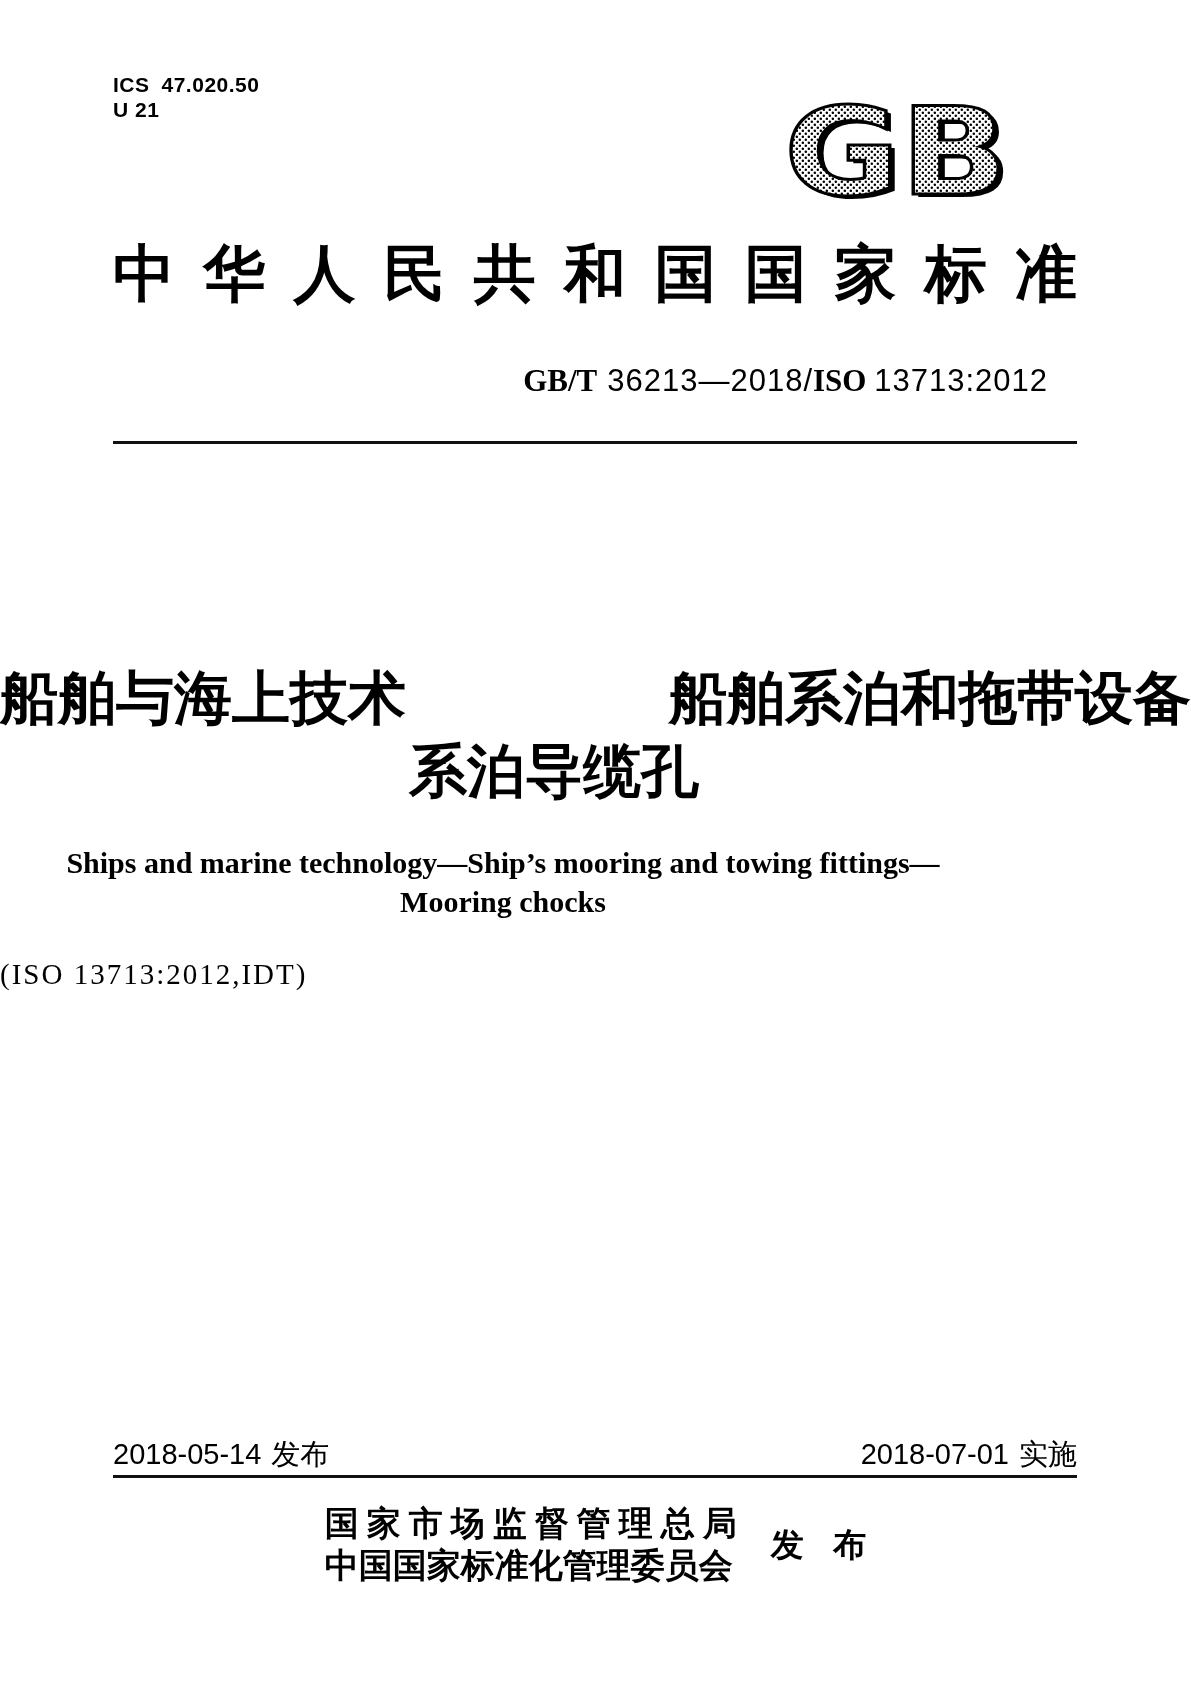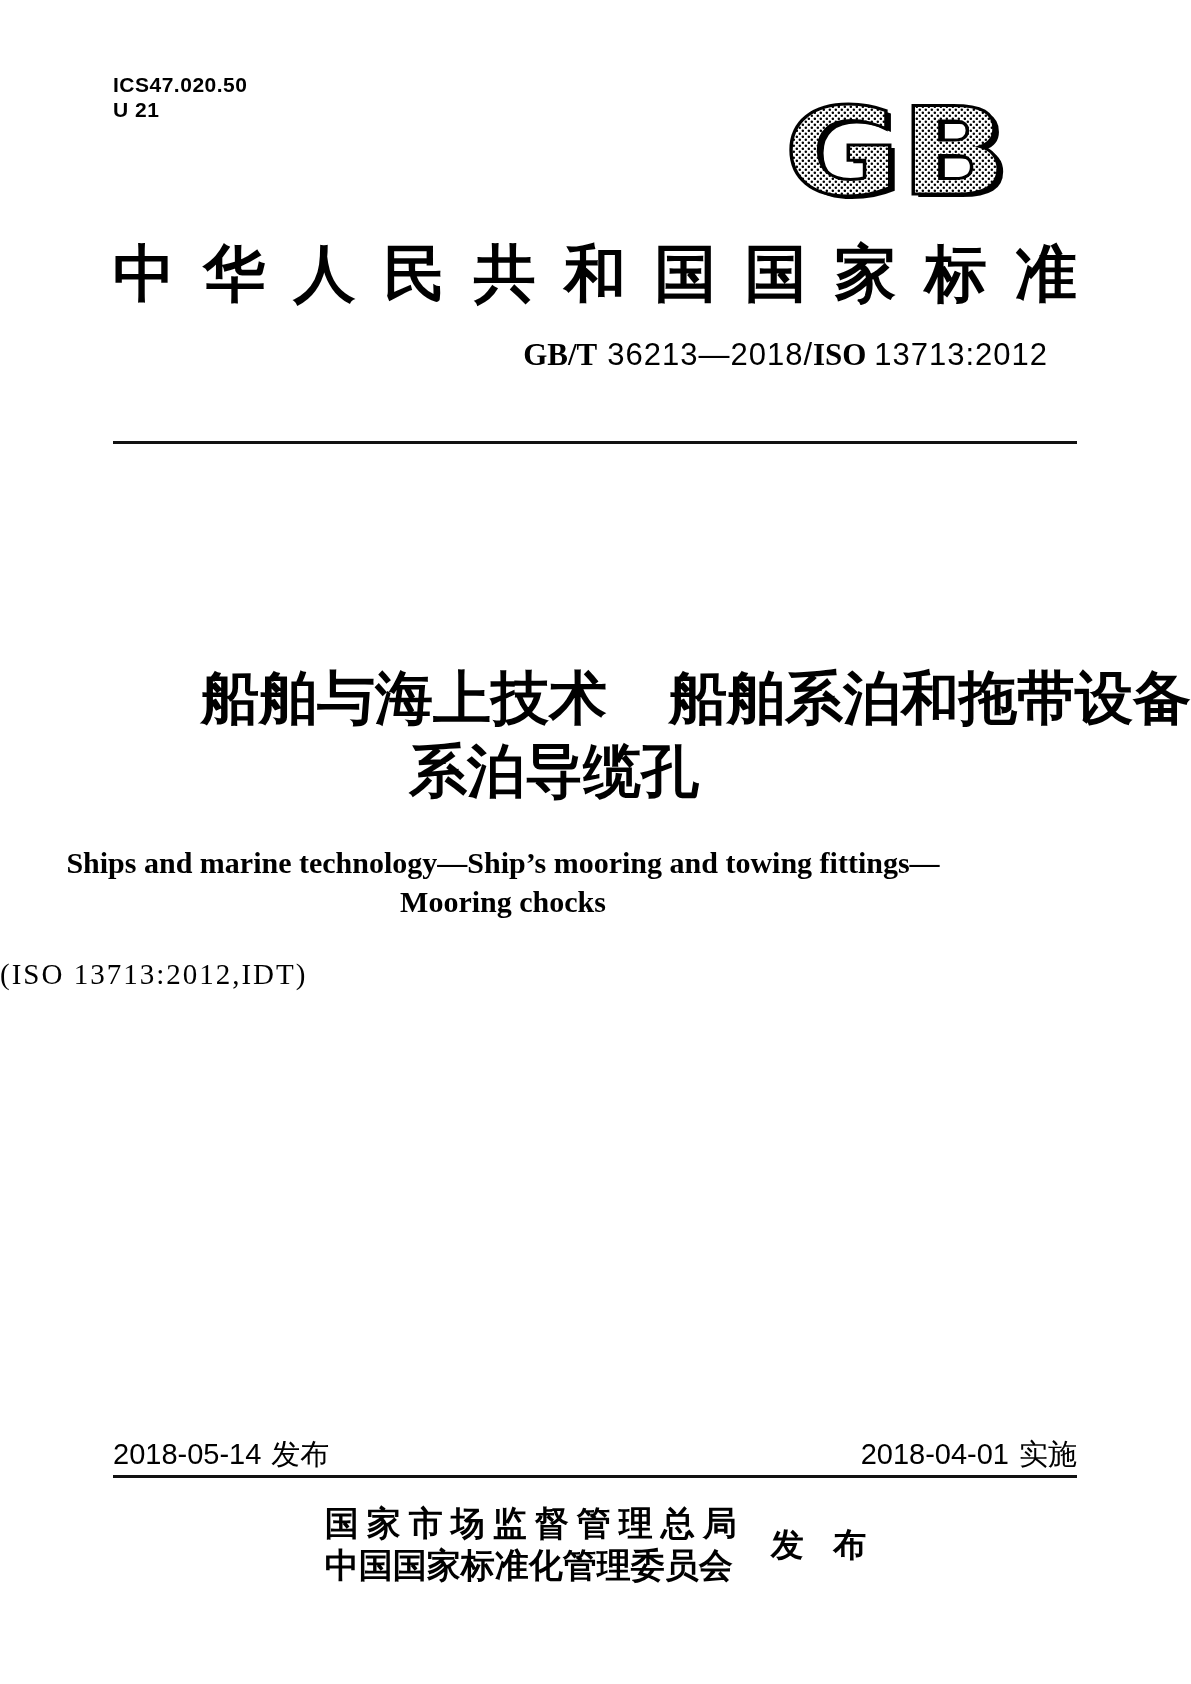--- a/index.html
+++ b/index.html
@@ -14,51 +14,51 @@
     overflow:hidden;
   }
 
   
   .ics-block {
     position:absolute; left:113px; top:72px;
     font-family:"Liberation Sans","DejaVu Sans",sans-serif;
     font-size:21px; font-weight:bold; line-height:25px;
     letter-spacing:0.5px;
   }
-  .ics-row span + span { }
+  .ics-row span + span { margin-left:12px; }
 
   
   .gb-logo { position:absolute; left:780px; top:90px; width:233px; height:117px; }
 
   
   .national-title {
     position:absolute; left:113px; top:240px; width:964px;
     font-family:"Liberation Serif","DejaVu Serif",serif;
     font-weight:bold; font-size:62px; line-height:68px;
     text-align:justify; text-align-last:justify;
     white-space:nowrap;
   }
 
   
   .std-code {
-    position:absolute; top:338px; right:143px;
+    position:absolute; top:364px; right:143px;
     font-size:31px; line-height:34px; white-space:nowrap;
   }
   .std-code .org { font-family:"Liberation Serif","DejaVu Serif",serif; font-weight:bold; }
   .std-code .num { font-family:"Liberation Sans","DejaVu Sans",sans-serif; font-weight:normal; letter-spacing:1px; }
   .std-code .num.first { margin-left:10px; }
 
   .rule { position:absolute; left:113px; width:964px; height:3px; background:#111111; }
   .rule-top { top:441px; }
   .rule-bottom { top:1475px; }
 
   
   .cn-title-line1 {
     position:absolute; left:0; top:663px; width:1191px;
-    display:flex; justify-content:flex-end; gap:62px;
+    display:flex; justify-content:space-between; gap:62px;
     font-family:"Liberation Sans","DejaVu Sans",sans-serif;
     font-weight:bold; font-size:58px; line-height:70px;
     white-space:nowrap;
   }
   .cn-title-line2 {
     position:absolute; left:0; top:736px; width:1108px;
     text-align:center;
     font-family:"Liberation Sans","DejaVu Sans",sans-serif;
     font-weight:bold; font-size:58px; line-height:70px;
   }
@@ -151,21 +151,21 @@
   <div class="en-title-line1">Ships and marine technology—Ship’s mooring and towing fittings—</div>
   <div class="en-title-line2">Mooring chocks</div>
 
   <div class="iso-ref">(ISO 13713:2012,IDT)</div>
 
   <div class="dates-row">
     <div class="date-item">
       <span>2018-05-14</span><span class="lbl">发布</span>
     </div>
     <div class="date-item">
-      <span>2018-04-01</span><span class="lbl">实施</span>
+      <span>2018-07-01</span><span class="lbl">实施</span>
     </div>
   </div>
 
   <div class="rule rule-bottom"></div>
 
   <div class="issuer-row">
     <div class="issuer-names">
       <div class="issuer-l1">国家市场监督管理总局</div>
       <div class="issuer-l2">中国国家标准化管理委员会</div>
     </div>

